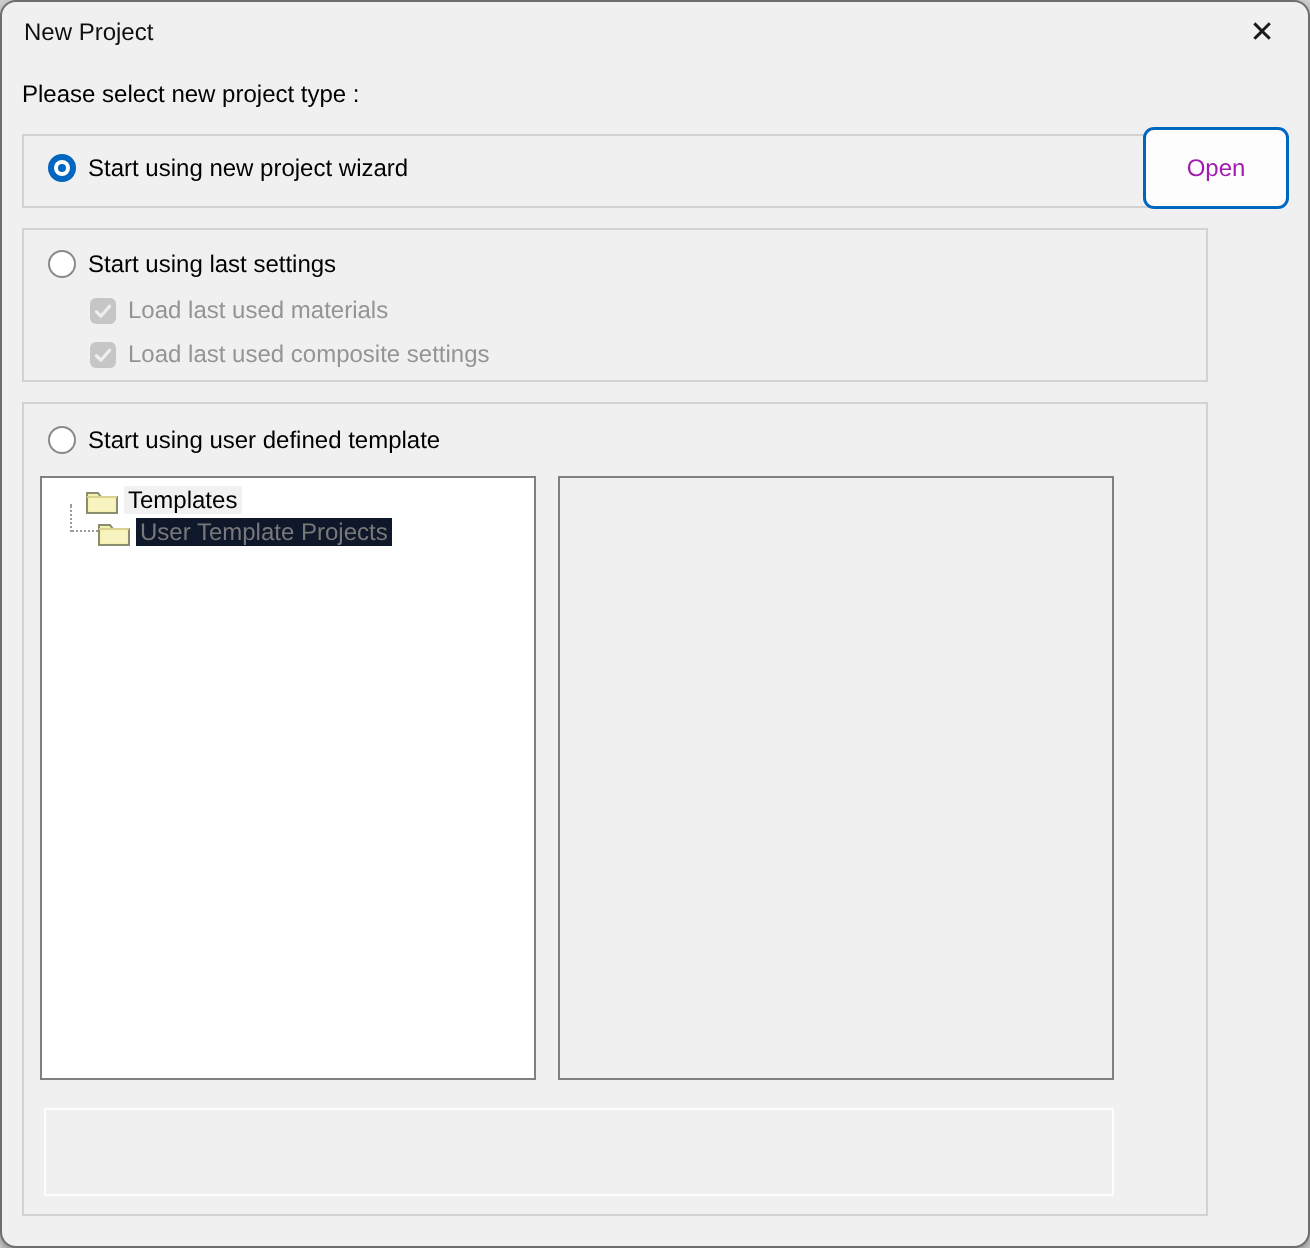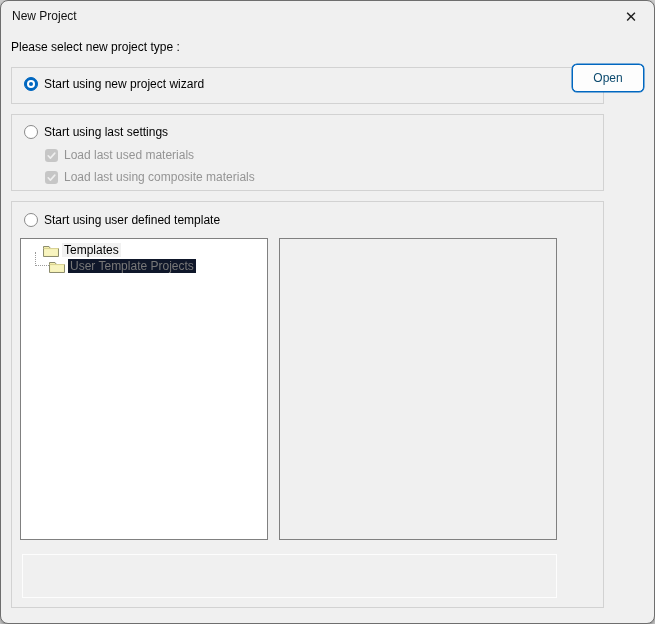--- a/index.html
+++ b/index.html
@@ -76,23 +76,23 @@
   .tree-row2{left:28px;top:19px;}
   .tree-label1{color:#000;background:#f1f1f1;padding:0 2px;}
   .tree-label2{color:#787878;background:#0f172a;padding:0 2px;}
   .tree-connector{
     position:absolute;left:14px;top:13px;width:14px;height:14px;
     border-left:1px dotted #9b9b9b;border-bottom:1px dotted #9b9b9b;
   }
   .folder-svg{display:block;flex:0 0 auto;}
 
   .btn{
-    position:absolute;left:571px;width:72px;height:28px;
+    position:absolute;left:571px;width:72px;height:40px;
     background:#fdfdfd;border:1px solid #d0d0d0;border-radius:5px;
-    font-family:"Liberation Sans","DejaVu Sans",sans-serif;font-size:12px;color:#0c4a6e;
+    font-family:"Liberation Sans","DejaVu Sans",sans-serif;font-size:12px;color:#a21caf;
     display:flex;align-items:center;justify-content:center;cursor:default;
   }
   .btn-open{top:63px;border:1px solid #0067c0;box-shadow:0 0 0 0.5px #0067c0;}
   .btn-cancel{top:92px;}
 </style>
 </head>
 <body>
 
 <div class="dialog">
 
@@ -124,21 +124,21 @@
         </svg>
       </span>
       <span class="check-label">Load last used materials</span>
     </div>
     <div class="check-row" style="left:33px;top:55px;">
       <span class="checkbox-disabled">
         <svg class="folder-svg" width="11" height="11" viewBox="0 0 11 11">
           <path d="M2.2 5.8 L4.4 8.1 L8.8 3.1" stroke="#efefef" stroke-width="1.6" fill="none" stroke-linecap="round" stroke-linejoin="round"></path>
         </svg>
       </span>
-      <span class="check-label">Load last using composite materials</span>
+      <span class="check-label">Load last used composite settings</span>
     </div>
   </div>
 
   <div class="groupbox g3">
     <div class="radio-row" style="left:12px;top:11px;">
       <span class="radio"></span>
       <span class="radio-label">Start using user defined template</span>
     </div>
 
     <div class="treebox">

